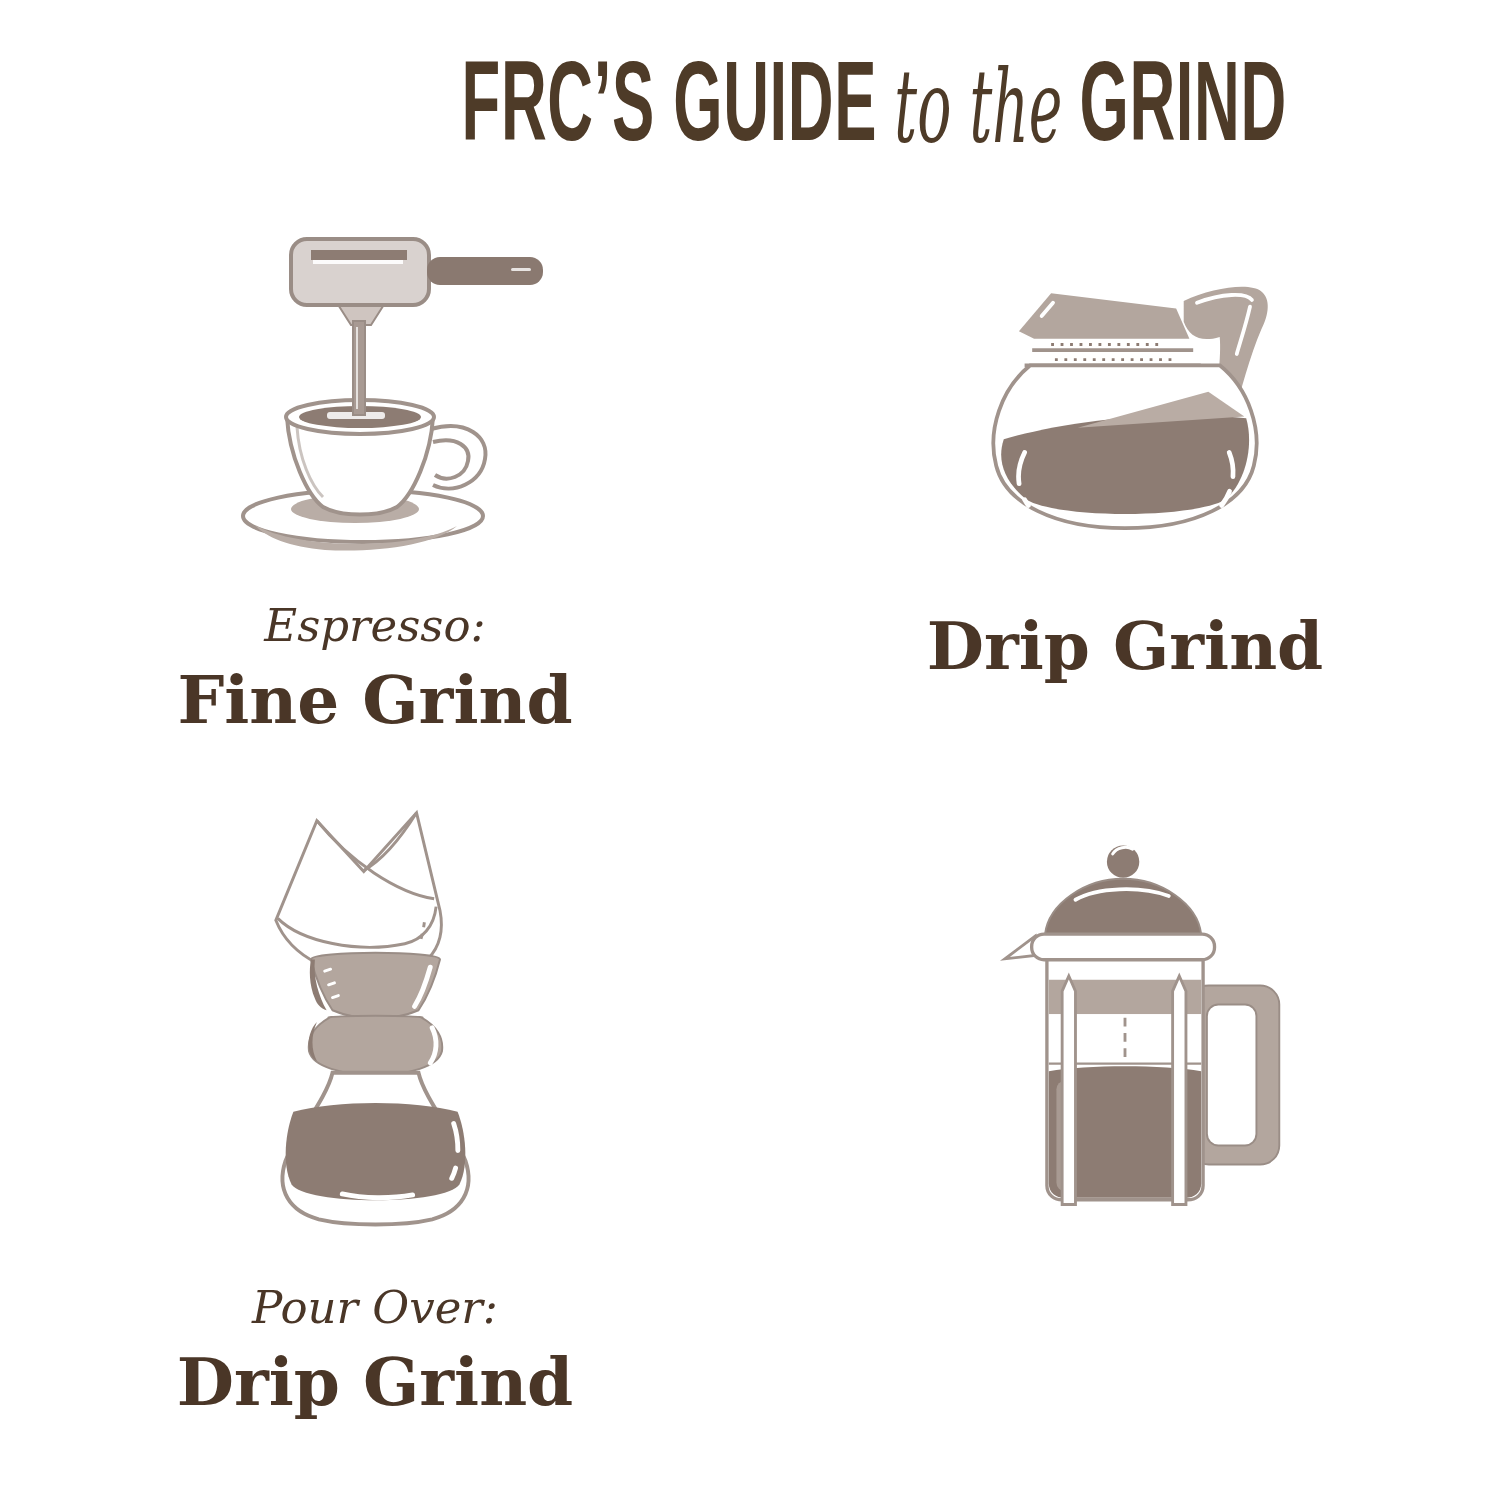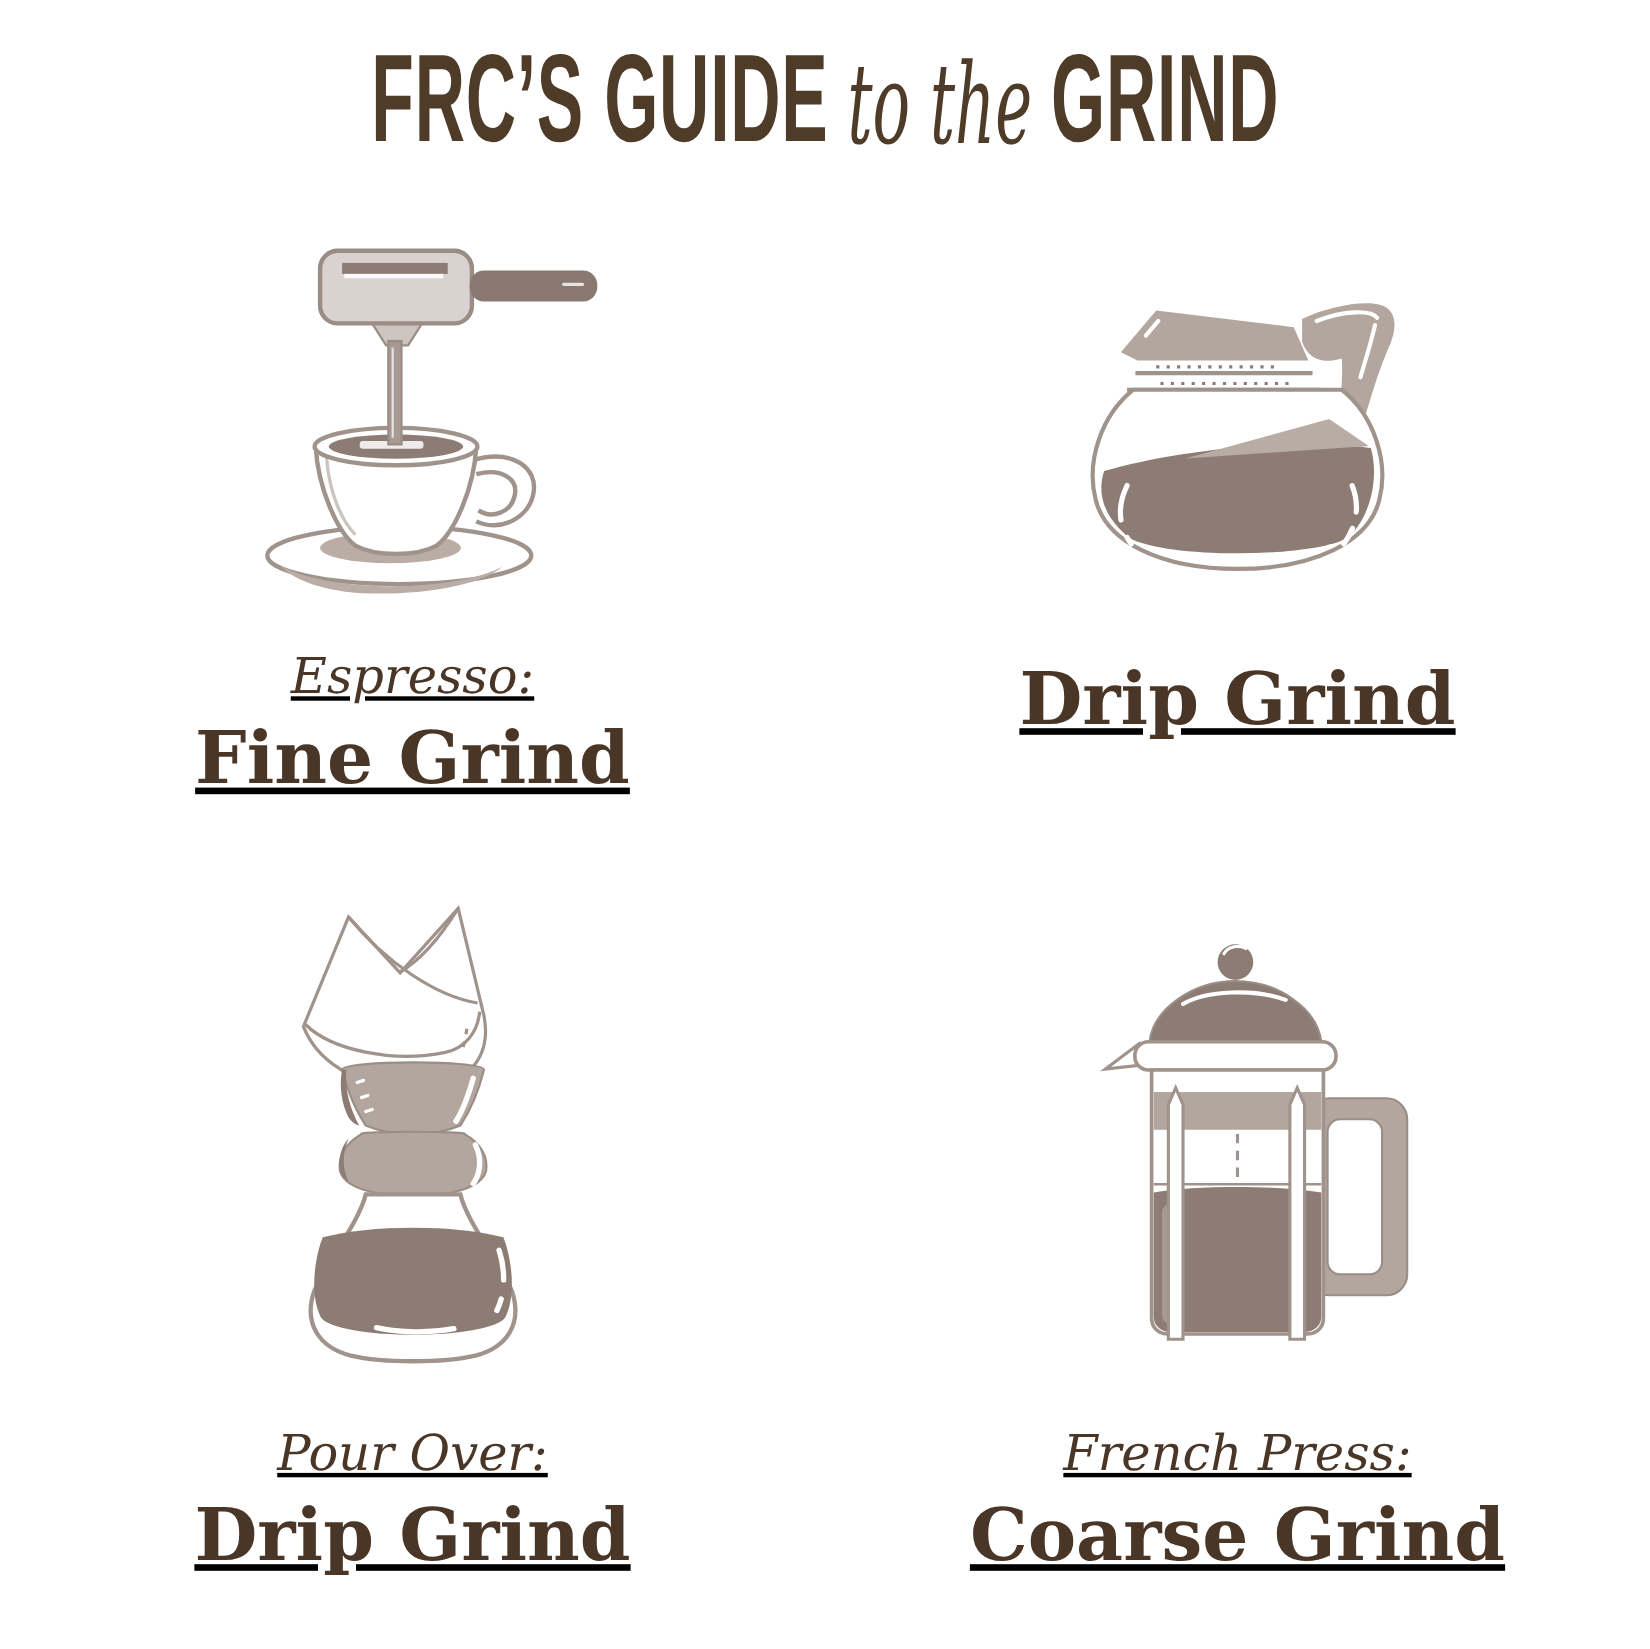--- a/index.html
+++ b/index.html
@@ -1,21 +1,21 @@
 <!DOCTYPE html>
 <html><head>
 <meta charset="utf-8">
 <style>
   * { margin:0; padding:0; box-sizing:border-box; }
   html,body { width:1500px; height:1499px; background:#ffffff; overflow:hidden;
               font-family:"DejaVu Serif", serif; }
   .page { width:1500px; height:1499px; display:flex; flex-direction:column; align-items:center; }
 
   
-  .title-wrap { margin-top:25px; height:130px; display:flex; align-items:center; justify-content:center; width:100%; }
+  .title-wrap { margin-top:36px; height:130px; display:flex; align-items:center; justify-content:flex-end; width:100%; }
   h1.title {
     font-family:"Liberation Sans", sans-serif;
     font-weight:800;
     font-size:96px;
     letter-spacing:1px;
     color:#4e3b28;
     white-space:nowrap;
     transform:scale(0.66, 1.18);
     transform-origin:center center;
     display:flex; align-items:baseline; gap:26px;
@@ -24,21 +24,21 @@
     font-family:"DejaVu Serif", serif;
     font-style:italic;
     font-weight:500;
     font-size:86px;
     letter-spacing:0;
     text-transform:none;
     position:relative; top:2px;
   }
 
   
-  .grid { display:grid; grid-template-columns:750px 750px; row-gap:81px; margin-top:52px;text-decoration:underline; }
+  .grid { display:grid; grid-template-columns:750px 750px; row-gap:57px; margin-top:52px; }
   .cell { display:flex; flex-direction:column; align-items:center; }
   .icon-box { display:flex; align-items:flex-end; justify-content:center; }
   .icon-box.r1 { height:335px; }
   .icon-box.r2 { height:438px; }
   .label-box { margin-top:46px; text-align:center; color:#4a3627; }
   .method { font-style:italic; font-weight:500; font-size:45px; line-height:1.2; }
   .grind  { font-weight:bold; font-size:66px; line-height:1.2; margin-top:8px; }
 
   svg { display:block; }
 </style>
@@ -190,20 +190,16 @@
 
           <rect x="98" y="258" width="18" height="116" rx="9" fill="#a89a92"></rect>
           <rect x="104" y="272" width="5" height="22" rx="2.5" fill="#ffffff"></rect>
           <rect x="104" y="306" width="5" height="16" rx="2.5" fill="#ffffff"></rect>
           <rect x="104" y="334" width="5" height="14" rx="2.5" fill="#ffffff"></rect>
 
           <path d="M 104,164 L 111,148 L 118,164 L 118,388 L 104,388 Z" fill="#ffffff" stroke="#a0938c" stroke-width="3"></path>
           <path d="M 220,164 L 227,148 L 234,164 L 234,388 L 220,388 Z" fill="#ffffff" stroke="#a0938c" stroke-width="3"></path>
         </svg>
       </div>
-      <div class="label-box">
-        <div class="method">French Press:</div>
-        <div class="grind">Coarse Grind</div>
-      </div>
     </div>
 
   </div>
 </div>
 
 </body></html>

